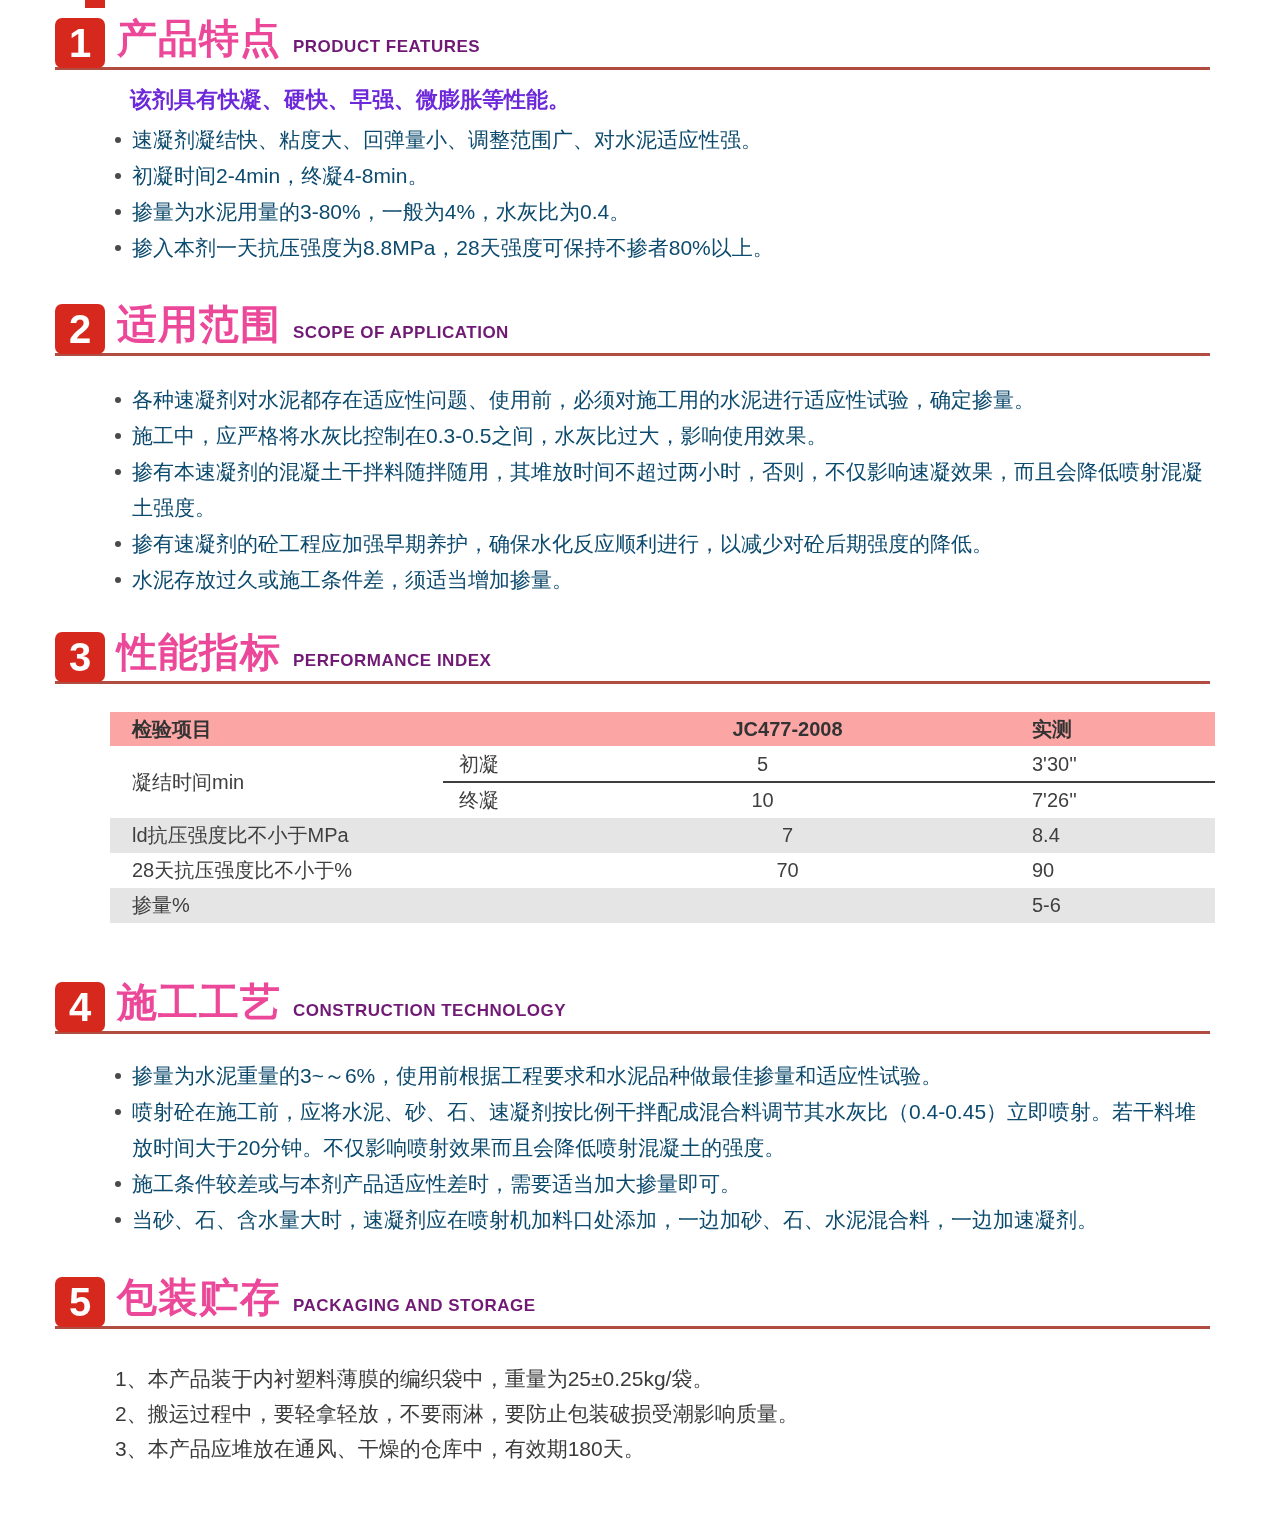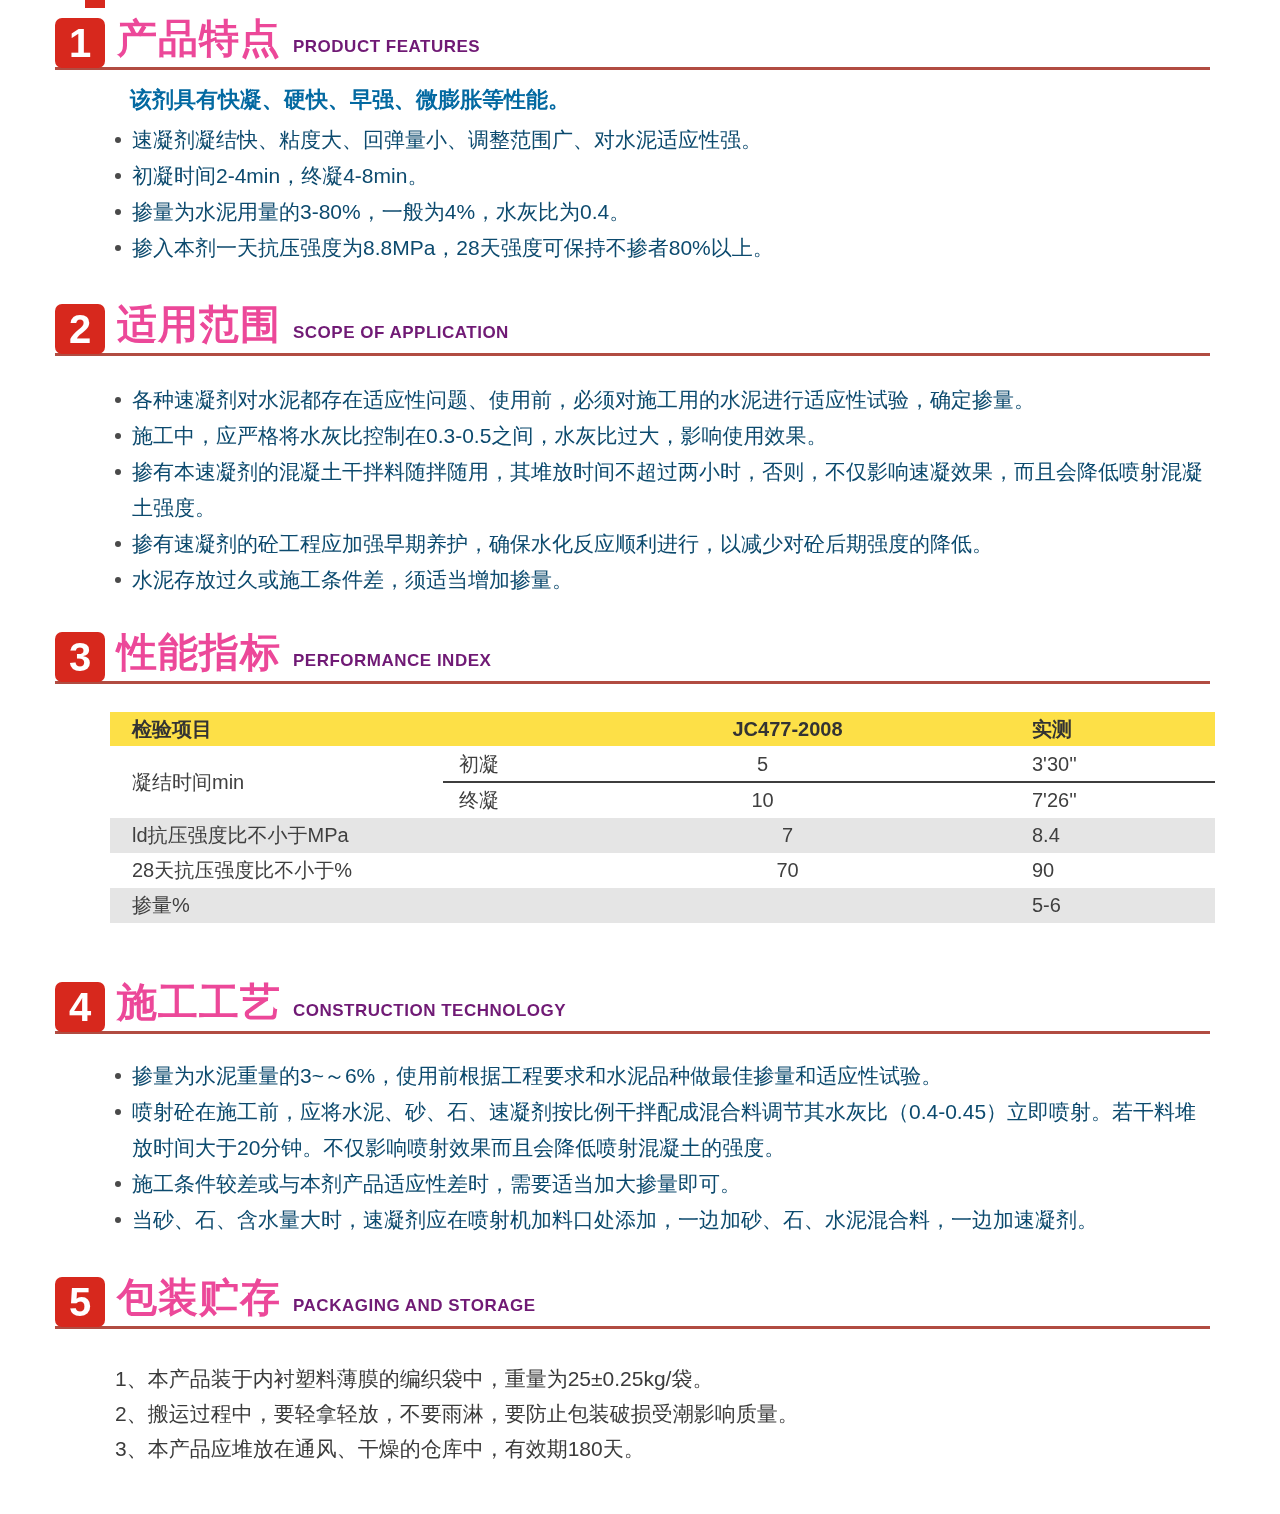--- a/index.html
+++ b/index.html
@@ -12,33 +12,33 @@
   .sec-header { position:relative; margin-left:55px; width:1155px; height:52px; }
   .sec-rule { position:absolute; left:0; bottom:0; width:100%; height:3px; background:#b14c41; }
   .num-box { position:absolute; left:0; top:0; width:50px; height:50px; background:#d7281d;
              border-radius:7px; color:#ffffff; font-size:40px; font-weight:bold;
              text-align:center; line-height:50px; z-index:2; }
   .titles { position:absolute; left:62px; bottom:4px; display:flex; align-items:baseline; white-space:nowrap; }
   .title-cn { font-size:40px; font-weight:bold; color:#ec4899; letter-spacing:1px; }
   .title-en { font-size:17px; font-weight:bold; color:#701a75; margin-left:12px; letter-spacing:.5px; }
 
   
-  .intro { margin:16px 70px 0 130px; font-size:22px; font-weight:bold; color:#0369a1; line-height:28px; }
+  .intro { margin:16px 70px 0 130px; font-size:22px; font-weight:bold; color:#6d28d9; line-height:28px; }
   .bullets { list-style:none; margin:8px 70px 0 112px; font-size:21px; color:#0c4a6e; }
   .bullets li { position:relative; padding-left:20px; line-height:36px; }
   .bullets li::before { content:""; position:absolute; left:3px; top:15px; width:6px; height:6px;
                         border-radius:50%; background:#4a4a4a; }
   .mt26 { margin-top:26px; } .mt24 { margin-top:24px; }
 
   .s2-hdr { margin-top:38px; } .s3-hdr { margin-top:34px; } .s4-hdr { margin-top:59px; } .s5-hdr { margin-top:39px; }
 
   
   .spec-table { margin:28px 0 0 110px; width:1105px; font-size:20px; color:#3f3f3f; }
   .t-row { display:flex; align-items:center; height:35px; }
-  .t-head { height:34px; font-weight:bold; color:#333333; background:#fde047; }
+  .t-head { height:34px; font-weight:bold; color:#333333; background:#fca5a5; }
   .gray { background:#e5e5e5; }
   .tc1 { width:333px; padding-left:22px; }
   .tc2 { width:172px; text-align:center; }
   .tc3 { width:345px; text-align:center; }
   .tc4 { width:255px; padding-left:72px; }
   .t-group { position:relative; display:flex; height:72px; }
   .g-label { width:333px; display:flex; align-items:center; padding-left:22px; }
   .g-rows { display:flex; flex-direction:column; }
   .g-row { height:36px; display:flex; align-items:center;gap:25px; }
   .g-divider { position:absolute; left:333px; top:35px; width:772px; height:2px; background:#3e3e3e; }

